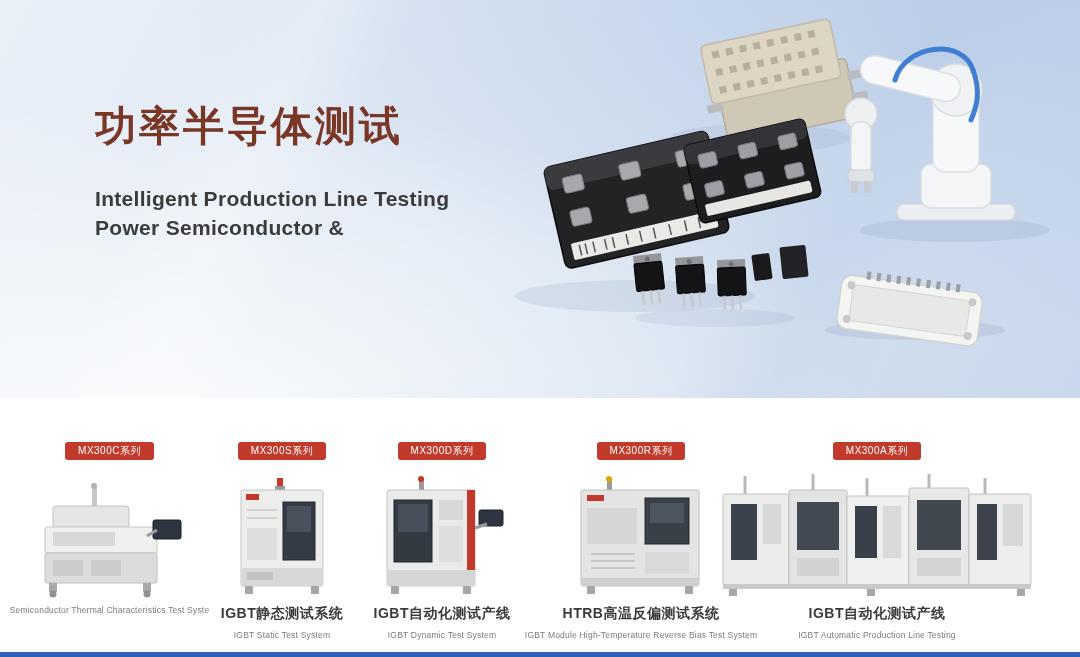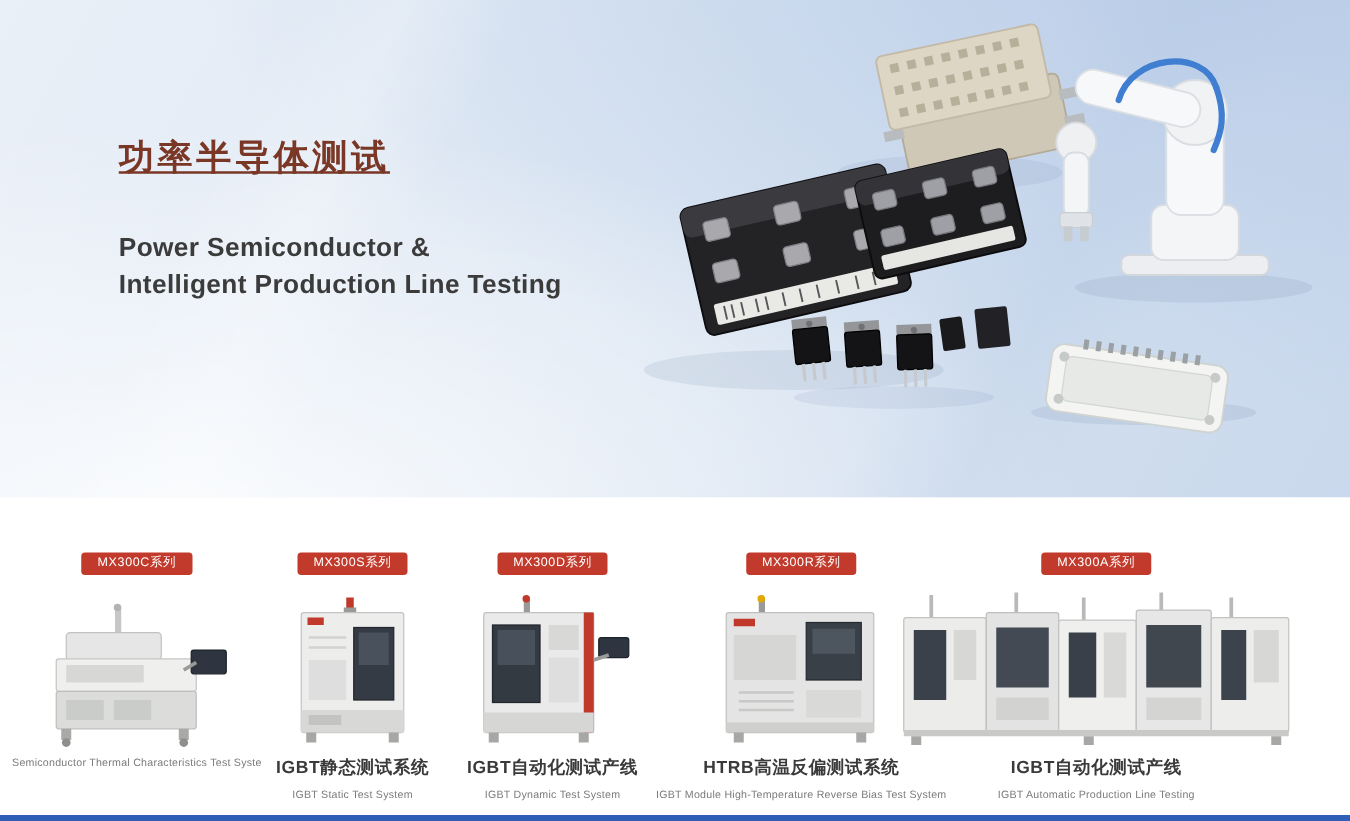--- a/index.html
+++ b/index.html
@@ -15,21 +15,21 @@
       radial-gradient(ellipse at 15% 110%, rgba(255,255,255,.85) 0%, rgba(255,255,255,0) 55%),
       radial-gradient(ellipse at 95% -10%, rgba(183,203,231,.9) 0%, rgba(183,203,231,0) 60%),
       linear-gradient(118deg,#eaf0f8 0%,#dde7f3 45%,#c9d8ec 100%);
   }
   .hero-band{position:absolute;pointer-events:none;opacity:.35;}
   .band1{left:-120px;top:-60px;width:700px;height:520px;
     background:linear-gradient(115deg,rgba(255,255,255,0) 40%,rgba(255,255,255,.7) 50%,rgba(255,255,255,0) 60%);}
   .band2{right:-60px;top:-40px;width:600px;height:480px;
     background:linear-gradient(115deg,rgba(176,197,226,0) 40%,rgba(176,197,226,.55) 52%,rgba(176,197,226,0) 64%);}
   .hero-text{position:absolute;left:95px;top:98px;}
-  .hero-title{font-size:28px;line-height:56px;font-weight:bold;color:#7a3726;letter-spacing:3px;text-decoration:underline;}
+  .hero-title{font-size:41px;line-height:56px;font-weight:bold;color:#7a3726;letter-spacing:3px;}
   .hero-sub{margin-top:30px;font-size:21px;line-height:29px;font-weight:bold;color:#3b3b3b;letter-spacing:.3px;}
   .hero-art{position:absolute;left:505px;top:18px;width:565px;height:335px;}
   
   .products{position:absolute;left:0;top:398px;width:1080px;height:253px;background:#ffffff;}
   .product-col{position:absolute;top:44px;display:flex;flex-direction:column;align-items:center;}
   .badge{
     background:#c23a2c;color:#ffffff;font-size:10px;line-height:10px;
     padding:4px 13px;border-radius:3px;letter-spacing:.5px;white-space:nowrap;
   }
   .machine{height:132px;display:flex;align-items:flex-end;justify-content:center;margin-top:6px;}
@@ -43,22 +43,22 @@
 
 <div class="hero">
   <div class="hero-band band1"></div>
   <div class="hero-band band2"></div>
 
   <div class="hero-text">
     <div class="hero-title">
       <div>功率半导体测试</div>
     </div>
     <div class="hero-sub">
+      <div>Intelligent Production Line Testing</div>
       <div>Power Semiconductor &amp;</div>
-      <div>Intelligent Production Line Testing</div>
     </div>
   </div>
 
   <div class="hero-art">
     <svg width="565" height="335" viewBox="0 0 565 335">
 
       <ellipse cx="130" cy="278" rx="120" ry="16" fill="rgba(70,95,140,0.10)"></ellipse>
       <ellipse cx="255" cy="120" rx="90" ry="14" fill="rgba(70,95,140,0.08)"></ellipse>
       <ellipse cx="450" cy="212" rx="95" ry="12" fill="rgba(70,95,140,0.10)"></ellipse>
       <ellipse cx="410" cy="312" rx="90" ry="10" fill="rgba(70,95,140,0.10)"></ellipse>

